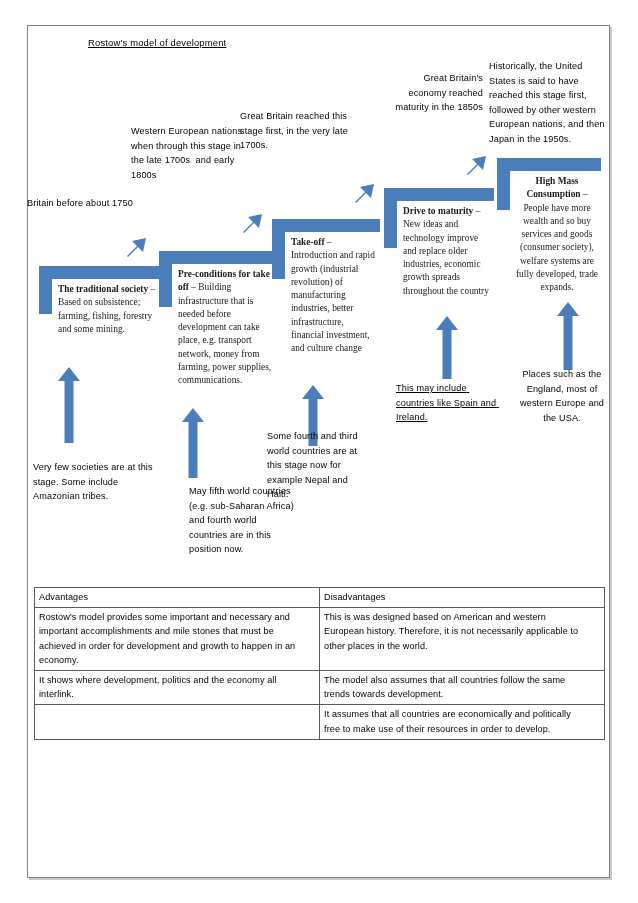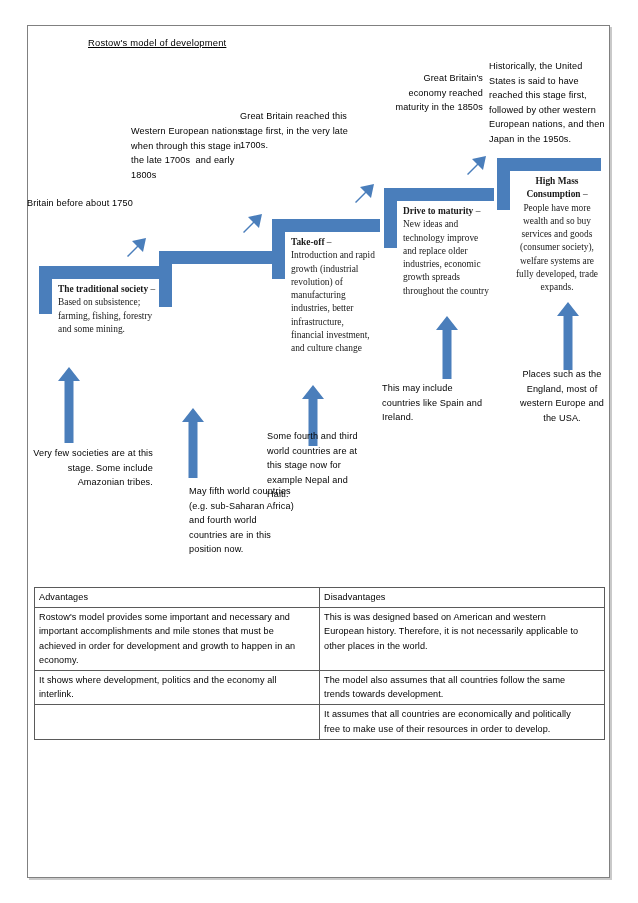--- a/index.html
+++ b/index.html
@@ -138,20 +138,23 @@
 
 <div class="diag-arrow" style="left:124px; top:234px;">
   <svg width="26" height="26" viewBox="0 0 26 26" aria-hidden="true">
     <path d="M3 22 L13 12 L8 7 L22 4 L19 18 L14 13 L4 23 Z" fill="#4a7ebb"></path>
   </svg>
 </div>
 
 <div class="stage" style="left:159px; top:251px; width:126px; height:150px;">
   <div class="bar-top" style="width:126px;"></div>
   <div class="bar-left" style="height:56px;"></div>
+  <div class="stage-text" style="width:100px;">
+    <b>Pre-conditions for take off</b><span> – </span><span>Building infrastructure that is needed before development can take place, e.g. transport network, money from farming, power supplies, communications.</span>
+  </div>
 </div>
 
 <div class="diag-arrow" style="left:240px; top:210px;">
   <svg width="26" height="26" viewBox="0 0 26 26" aria-hidden="true">
     <path d="M3 22 L13 12 L8 7 L22 4 L19 18 L14 13 L4 23 Z" fill="#4a7ebb"></path>
   </svg>
 </div>
 
 <div class="stage" style="left:272px; top:219px; width:108px; height:155px;">
   <div class="bar-top" style="width:108px;"></div>
@@ -212,27 +215,27 @@
     <path d="M13 2 L24 16 L17.5 16 L17.5 65 L8.5 65 L8.5 16 L2 16 Z" fill="#4a7ebb"></path>
   </svg>
 </div>
 
 <div class="up-arrow" style="left:555px; top:300px; height:70px;">
   <svg viewBox="0 0 26 70" preserveAspectRatio="none" aria-hidden="true">
     <path d="M13 2 L24 16 L17.5 16 L17.5 70 L8.5 70 L8.5 16 L2 16 Z" fill="#4a7ebb"></path>
   </svg>
 </div>
 
-<div class="note" style="left:33px; top:446px; width:120px;text-align:right;">Very few societies are at this stage. Some include Amazonian tribes.</div>
+<div class="note" style="left:33px; top:460px; width:120px;">Very few societies are at this stage. Some include Amazonian tribes.</div>
 
 <div class="note" style="left:157px; top:484px; width:108px;margin-left:32px;">May fifth world countries (e.g. sub-Saharan Africa) and fourth world countries are in this position now.</div>
 
 <div class="note" style="left:267px; top:429px; width:96px;">Some fourth and third world countries are at this stage now for example Nepal and Haiti.</div>
 
-<div class="note" style="left:382px; top:381px; width:104px;">This may include countries like Spain and Ireland.</div>
+<div class="note" style="left:396px; top:381px; width:104px;text-decoration:underline;">This may include countries like Spain and Ireland.</div>
 
 <div class="note" style="left:516px; top:367px; width:92px;text-align:center;">Places such as the England, most of western Europe and the USA.</div>
 
 <table id="adv-table">
   <colgroup>
       <col style="width:285px;">
       <col style="width:285px;">
     </colgroup>
   <tbody>
     <tr>

